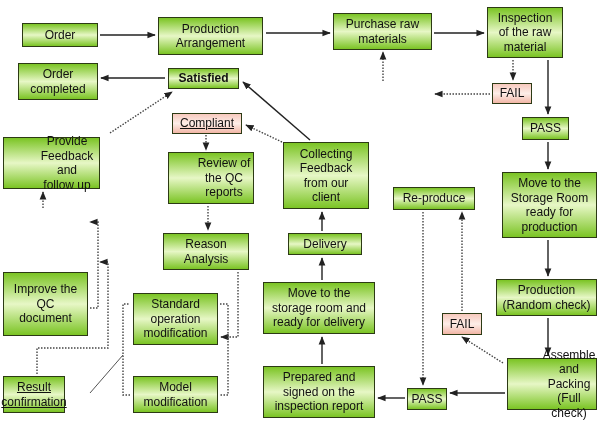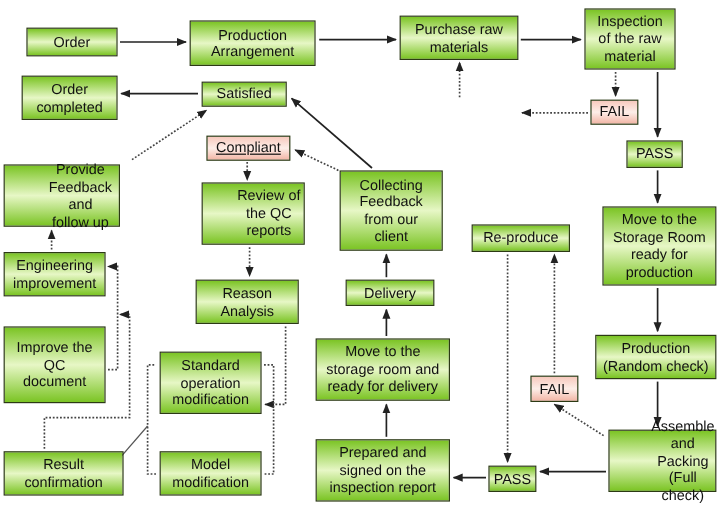--- a/index.html
+++ b/index.html
@@ -57,57 +57,55 @@
 <div class="node" style="left: 22px; top: 23px; width: 76px; height: 24px;">Order</div>
     <div class="node" style="left: 158px; top: 17px; width: 105px; height: 38px;">Production
 Arrangement</div>
     <div class="node" style="left: 333px; top: 13px; width: 99px; height: 37px;">Purchase raw
 materials</div>
     <div class="node" style="left: 487px; top: 7px; width: 76px; height: 51px;">Inspection
 of the raw
 material</div>
     <div class="node" style="left: 18px; top: 63px; width: 80px; height: 37px;">Order
 completed</div>
-    <div class="node" style="left: 168px; top: 68px; width: 71px; height: 21px;">Satisfied</div>
+    <div class="node" style="left: 168px; top: 68px; width: 71px; height: 21px; font-weight: bold;">Satisfied</div>
     <div class="node fail" style="left: 492px; top: 83px; width: 40px; height: 21px;">FAIL</div>
     <div class="node" style="left: 522px; top: 117px; width: 47px; height: 23px;">PASS</div>
     <div class="node fail" style="left: 172px; top: 113px; width: 70px; height: 21px; text-decoration: underline;">Compliant</div>
     <div class="node" style="left: 3px; top: 137px; width: 97px; height: 52px; padding-left: 33px;">Provide
 Feedback and
 follow up</div>
     <div class="node" style="left: 168px; top: 152px; width: 86px; height: 52px; padding-left: 28px;">Review of
 the QC
 reports</div>
     <div class="node" style="left: 283px; top: 142px; width: 86px; height: 67px;">Collecting
 Feedback
 from our
 client</div>
     <div class="node" style="left: 393px; top: 187px; width: 82px; height: 23px;">Re-produce</div>
     <div class="node" style="left: 502px; top: 172px; width: 95px; height: 66px;">Move to the
 Storage Room
 ready for
 production</div>
-    <div class="node" style="left: 3px; top: 210px; width: 85px; height: 37px;">Engineering
-improvement</div>
     <div class="node" style="left: 163px; top: 233px; width: 86px; height: 37px;">Reason
 Analysis</div>
     <div class="node" style="left: 288px; top: 233px; width: 74px; height: 22px;">Delivery</div>
     <div class="node" style="left: 3px; top: 272px; width: 85px; height: 64px;">Improve the
 QC
 document</div>
     <div class="node" style="left: 133px; top: 293px; width: 85px; height: 52px;">Standard
 operation
 modification</div>
     <div class="node" style="left: 263px; top: 282px; width: 112px; height: 52px;">Move to the
 storage room and
 ready for delivery</div>
     <div class="node" style="left: 496px; top: 279px; width: 101px; height: 37px;">Production
 (Random check)</div>
     <div class="node fail" style="left: 442px; top: 313px; width: 40px; height: 22px;">FAIL</div>
-    <div class="node" style="left: 3px; top: 376px; width: 100px; height: 37px;">Result
+    <div class="node" style="left: 3px; top: 376px; width: 62px; height: 37px; text-decoration: underline;">Result
 confirmation</div>
     <div class="node" style="left: 133px; top: 376px; width: 85px; height: 37px;">Model
 modification</div>
     <div class="node" style="left: 263px; top: 366px; width: 112px; height: 52px;">Prepared and
 signed on the
 inspection report</div>
     <div class="node" style="left: 407px; top: 388px; width: 40px; height: 22px;">PASS</div>
     <div class="node" style="left: 507px; top: 358px; width: 90px; height: 52px; padding-left: 36px;">Assemble
 and Packing
 (Full check)</div>

